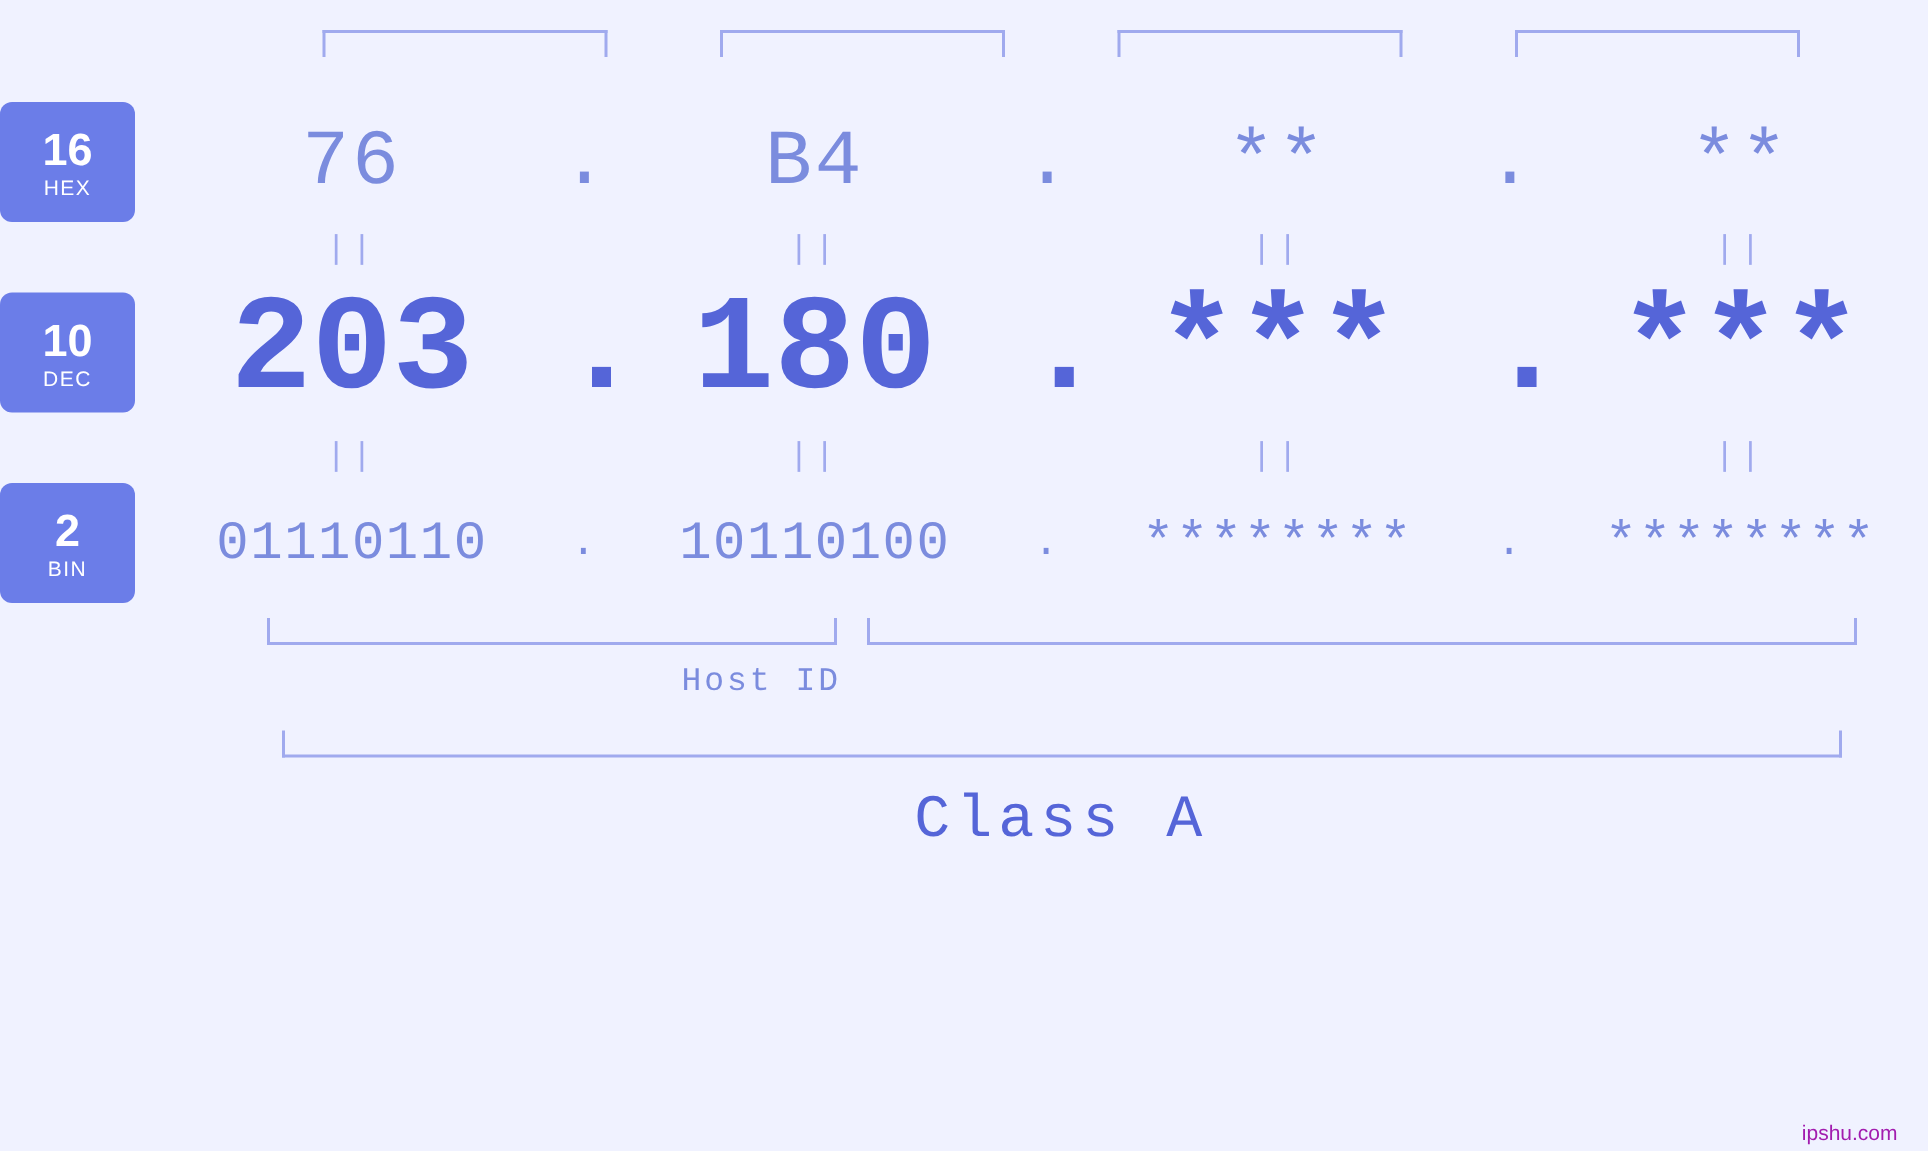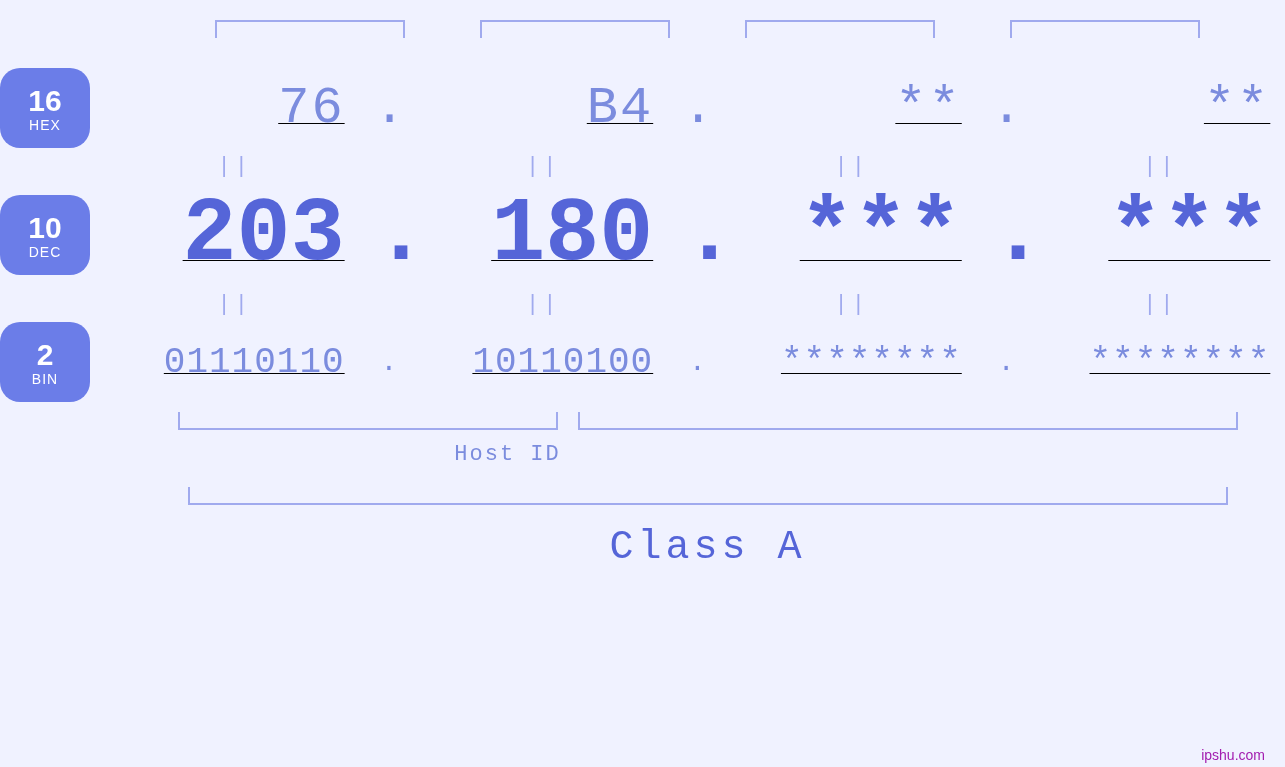--- a/index.html
+++ b/index.html
@@ -55,21 +55,21 @@
       height: 18px;
       border: 2px solid #a0aaee;
       border-bottom: none;
       position: relative;
     }
 
     .base-badge {
       width: 90px;
       height: 80px;
       background: #6b7de8;
-      border-radius: 20px;
+      border-radius: 8px;
       display: flex;
       flex-direction: column;
       align-items: center;
       justify-content: center;
       color: white;
     }
 
     .base-number {
       font-size: 30px;
       font-weight: bold;
@@ -78,23 +78,22 @@
     }
 
     .base-label {
       font-size: 14px;
       font-family: Arial, sans-serif;
       letter-spacing: 1px;
     }
 
     .cell {
       width: 220px;
-      text-align: right;
+      text-align: center;
       position: relative;
-      text-decoration: underline;
     }
 
     .dot {
       width: 30px;
       text-align: center;
     }
 
     
     .hex-value {
       font-size: 52px;

